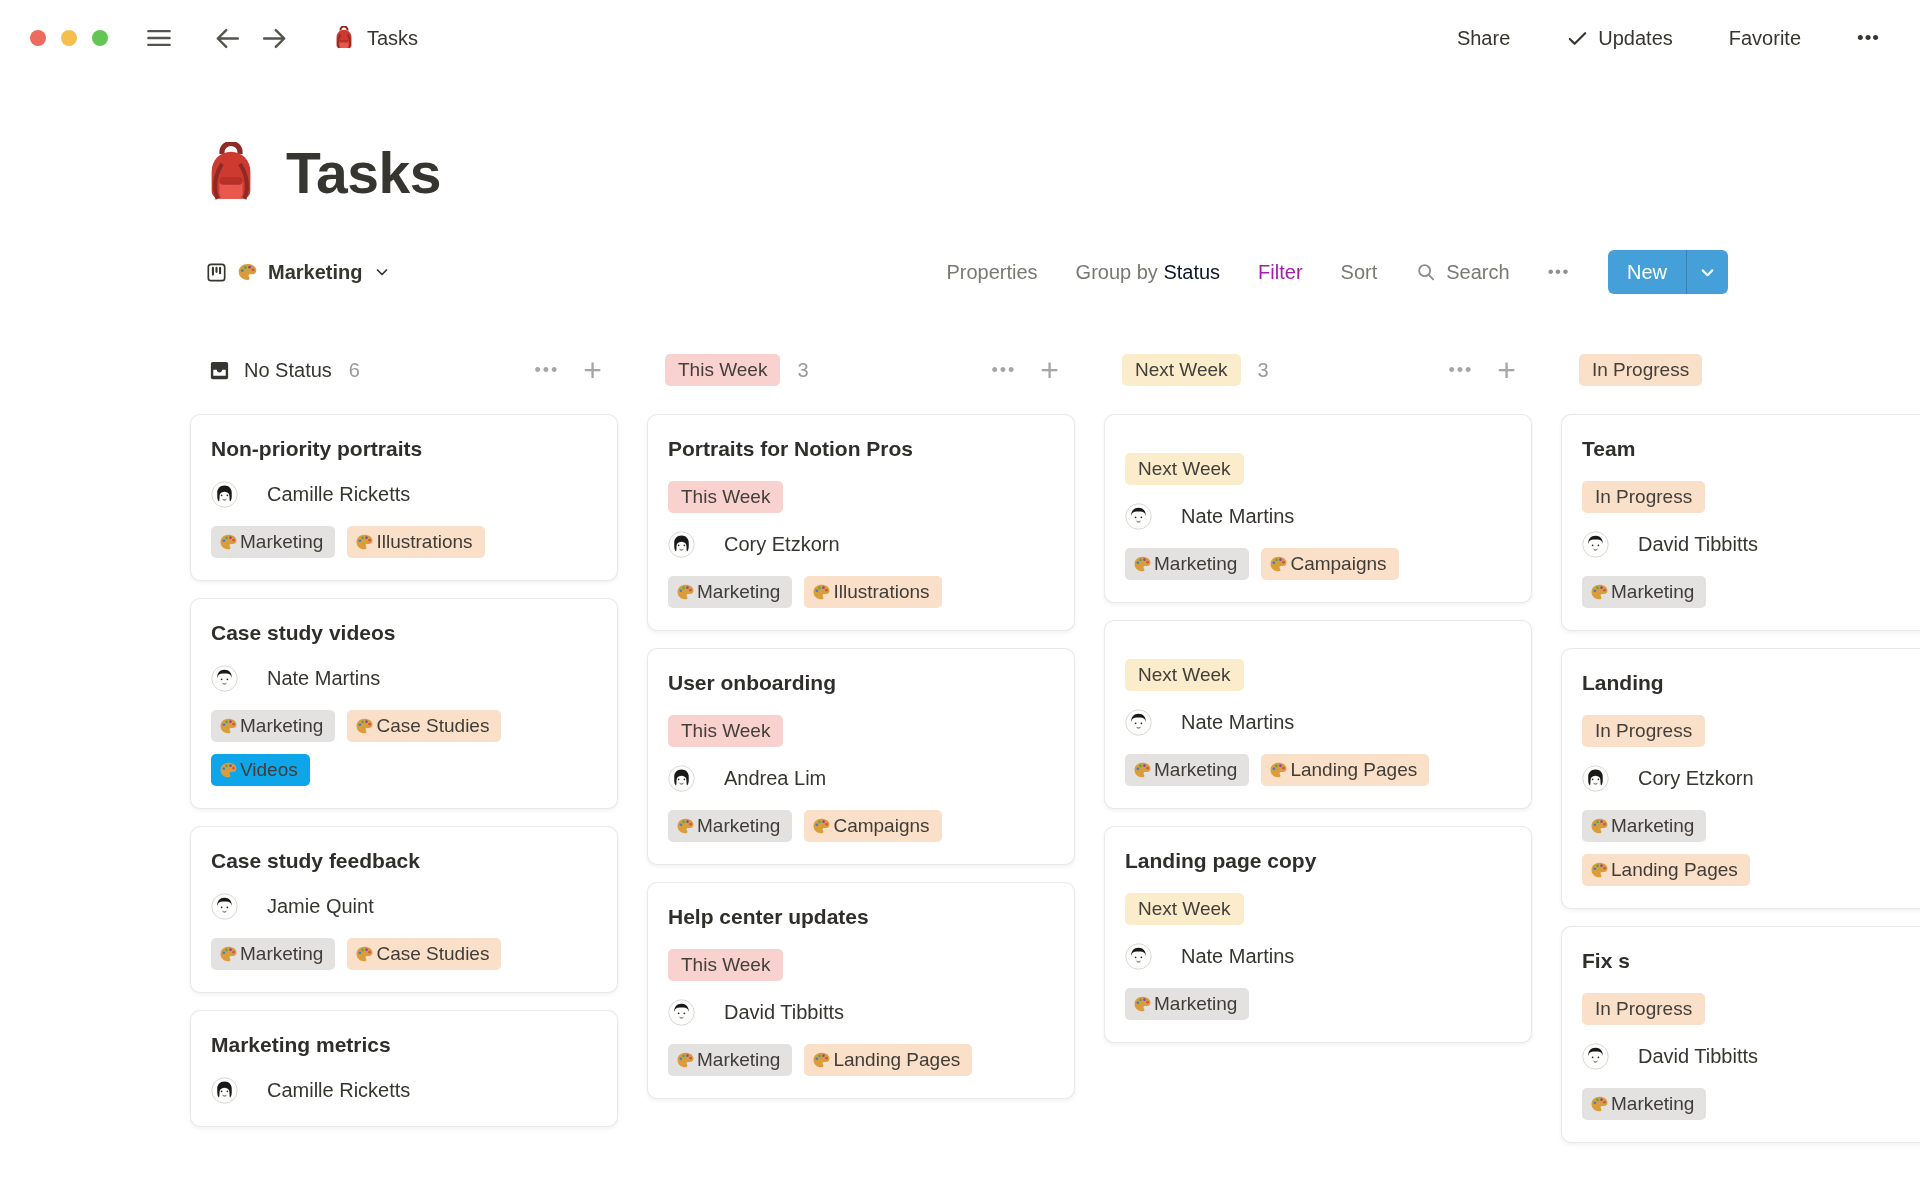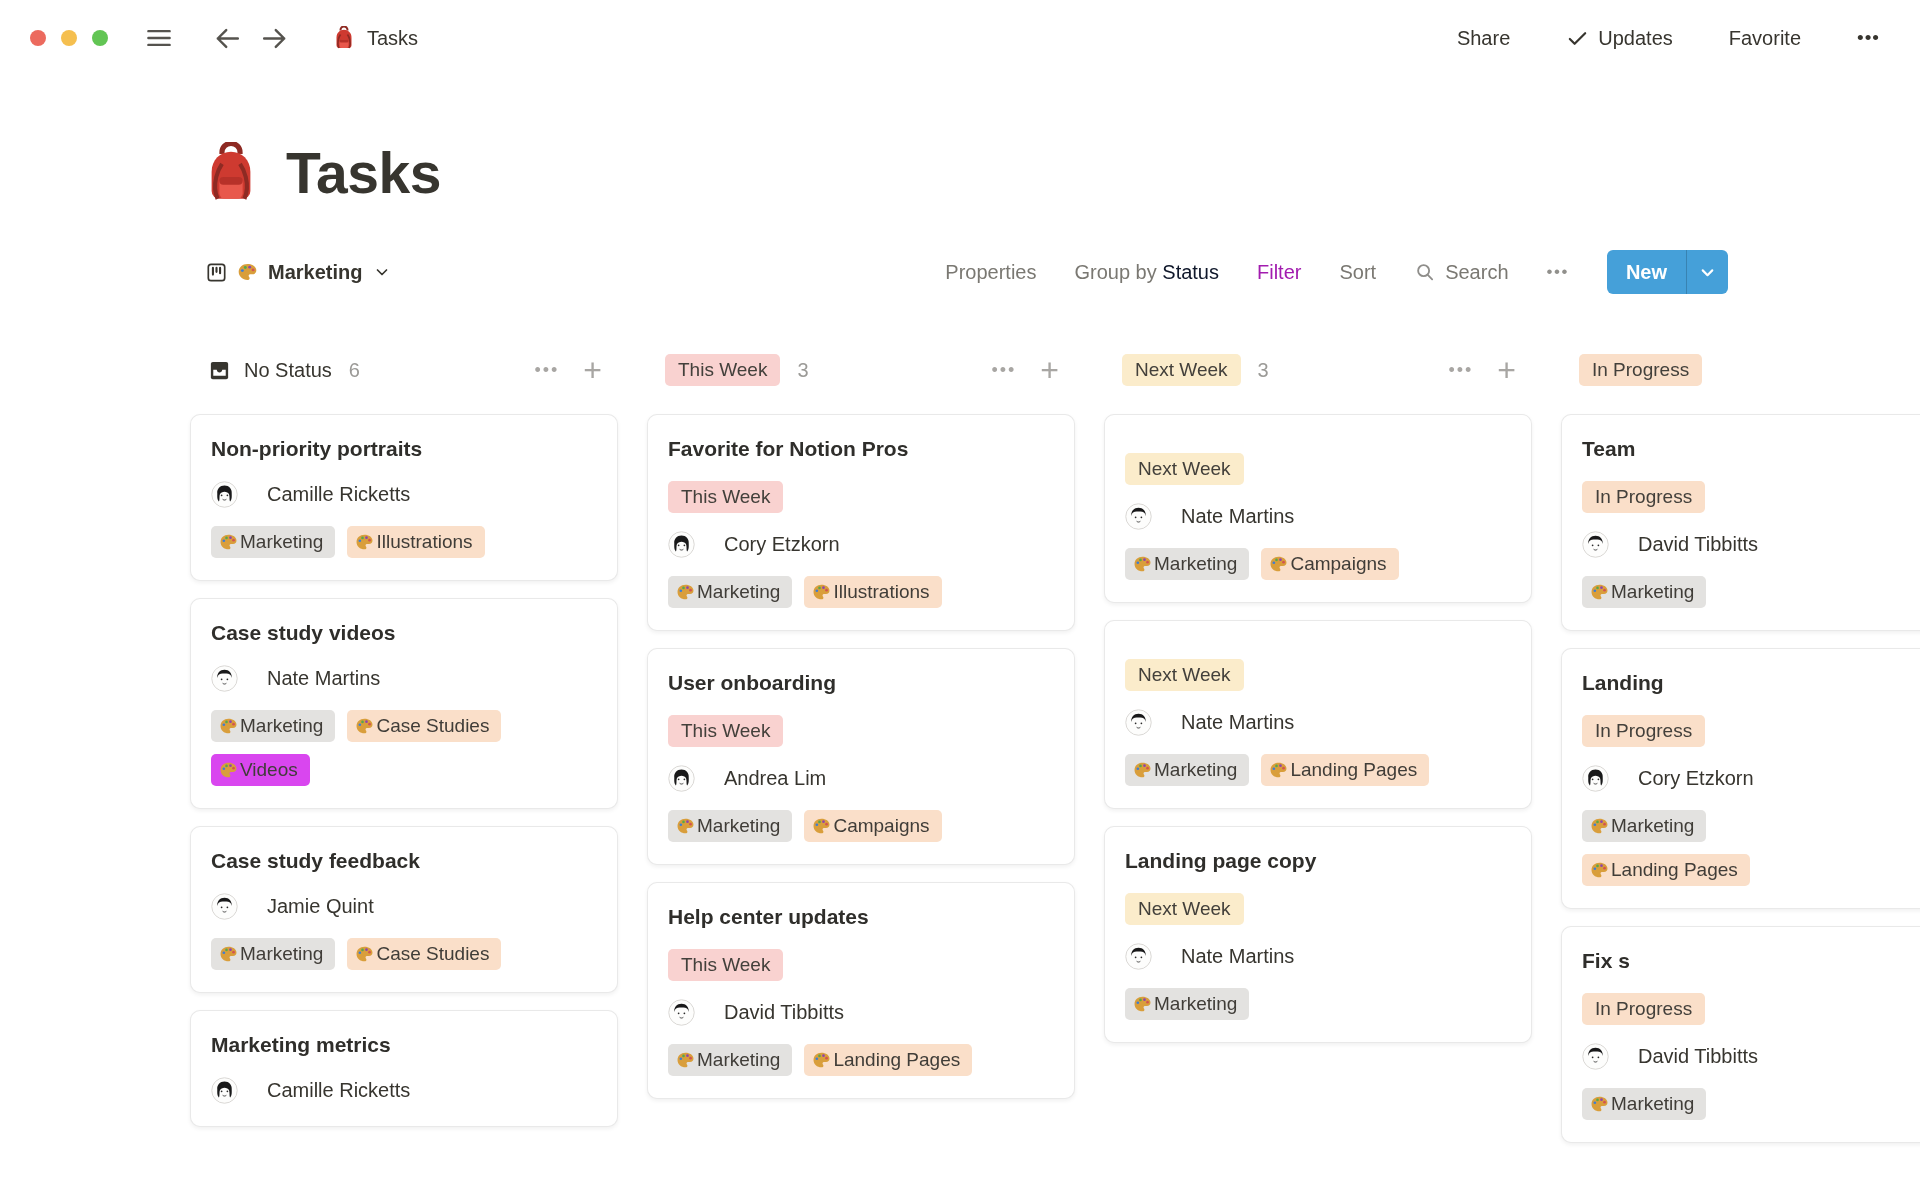--- a/index.html
+++ b/index.html
@@ -27,21 +27,21 @@
 
   
   .toolbar { margin-top:44px; padding:0 192px 0 206px; display:flex; align-items:center; }
   .view-switch { display:flex; align-items:center; gap:10px; font-size:20px; font-weight:700; }
   .view-switch .chev { margin-left:2px; }
   .controls { margin-left:auto; display:flex; align-items:center; gap:38px; font-size:20px; color:#7A7872; }
   .groupby .gb-value { color:#0f172a; }
   .filter-btn { }
   .search-btn { display:flex; align-items:center; gap:9px; }
   .ctl-more { font-size:17px; letter-spacing:1.5px; color:#91908C; }
-  .new-btn { display:flex; align-items:stretch; height:44px; border-radius:6px; overflow:hidden; color:#fff; font-weight:700; }
+  .new-btn { display:flex; align-items:stretch; height:44px; border-radius:6px; overflow:hidden; color:#fff; font-weight:400; }
   .new-main { display:flex; align-items:center; padding:0 19px; font-size:20px; }
   .new-div { width:1px; background:rgba(0,0,0,0.18); }
   .new-chev { display:flex; align-items:center; padding:0 12px; }
 
   
   .board { margin-top:56px; padding-left:190px; display:flex; align-items:flex-start; gap:29px; width:2400px; }
   .column { width:428px; flex:none; }
   .col-header { display:flex; align-items:center; height:40px; padding:0 16px 0 18px; margin-bottom:24px; }
   .col-title { display:flex; align-items:center; gap:13px; font-size:20px; }
   .col-count { margin-left:17px; color:#9B9A97; font-size:20px; }
@@ -276,21 +276,21 @@
                 <svg viewBox="0 0 20 20" width="19" height="19">
                   <path d="M10 1.8C5.2 1.8 1.6 5 1.6 9.4c0 4.4 3.7 7.8 8.4 7.8 1.2 0 2-.8 2-1.8 0-.5-.2-.9-.5-1.2-.3-.3-.4-.6-.4-1 0-.9.7-1.5 1.7-1.5h1.9c2.3 0 3.7-1.7 3.7-3.8-.1-3.6-3.8-6.1-8.4-6.1z" fill="#D99E3B"></path>
                   <circle cx="5.1" cy="8.2" r="1.4" fill="#3D7DD6"></circle>
                   <circle cx="7.9" cy="5.2" r="1.4" fill="#57A84C"></circle>
                   <circle cx="12.1" cy="4.9" r="1.4" fill="#8E44AD"></circle>
                   <circle cx="15.3" cy="7.5" r="1.4" fill="#D35450"></circle>
                 </svg>
               </span>
               <span data-interactable="false">Case Studies</span>
             </span>
-            <span class="tag" data-interactable="false" style="background: #d946ef;">
+            <span class="tag" data-interactable="false" style="background: #0ea5e9;">
               <span data-interactable="false">
                 <svg viewBox="0 0 20 20" width="19" height="19">
                   <path d="M10 1.8C5.2 1.8 1.6 5 1.6 9.4c0 4.4 3.7 7.8 8.4 7.8 1.2 0 2-.8 2-1.8 0-.5-.2-.9-.5-1.2-.3-.3-.4-.6-.4-1 0-.9.7-1.5 1.7-1.5h1.9c2.3 0 3.7-1.7 3.7-3.8-.1-3.6-3.8-6.1-8.4-6.1z" fill="#D99E3B"></path>
                   <circle cx="5.1" cy="8.2" r="1.4" fill="#3D7DD6"></circle>
                   <circle cx="7.9" cy="5.2" r="1.4" fill="#57A84C"></circle>
                   <circle cx="12.1" cy="4.9" r="1.4" fill="#8E44AD"></circle>
                   <circle cx="15.3" cy="7.5" r="1.4" fill="#D35450"></circle>
                 </svg>
               </span>
               <span data-interactable="false">Videos</span>
@@ -361,21 +361,21 @@
           <span class="pill" data-interactable="false" style="background: rgb(249, 210, 208);">This Week</span>
         </div>
         <span class="col-count" data-interactable="false">3</span>
         <div class="col-actions" data-interactable="false">
           <span class="col-more" data-interactable="true">•••</span>
           <span class="col-plus" data-interactable="true">+</span>
         </div>
       </div>
       <div class="cards" data-interactable="false">
         <div class="card" data-interactable="true">
-          <div class="card-title" data-interactable="false">Favorite for Notion Pros</div>
+          <div class="card-title" data-interactable="false">Portraits for Notion Pros</div>
           <div class="card-row status-row" data-interactable="false"><span class="pill" data-interactable="false" style="background: rgb(249, 210, 208);">This Week</span></div>
           <div class="card-row person" data-interactable="false">
             <span class="avatar" data-interactable="false">
               <svg viewBox="0 0 28 28" width="27" height="27">
                 <circle cx="14" cy="14" r="13.2" fill="#FDFDFC" stroke="#D8D6D3" stroke-width="1"></circle>
                 <path d="M6.5 13c-.4-5 2.8-8.4 7.5-8.4s7.9 3.4 7.5 8.4c0 3.6.3 6.2-1.6 8.2-.6-.7-.7-2.4-.7-4.2 0-2.6-.5-4.6-2.3-5.2-1.9-.7-3.9-.7-5.8 0-1.8.6-2.3 2.6-2.3 5.2 0 1.8-.1 3.5-.7 4.2-1.9-2-1.6-4.6-1.6-8.2z" fill="#19191A"></path>
                 <circle cx="11" cy="14.8" r=".9" fill="#2B2B2B"></circle>
                 <circle cx="17" cy="14.8" r=".9" fill="#2B2B2B"></circle>
                 <path d="M12.4 19.2c1 .8 2.2.8 3.2 0" stroke="#2B2B2B" stroke-width=".9" fill="none" stroke-linecap="round"></path>
               </svg>

